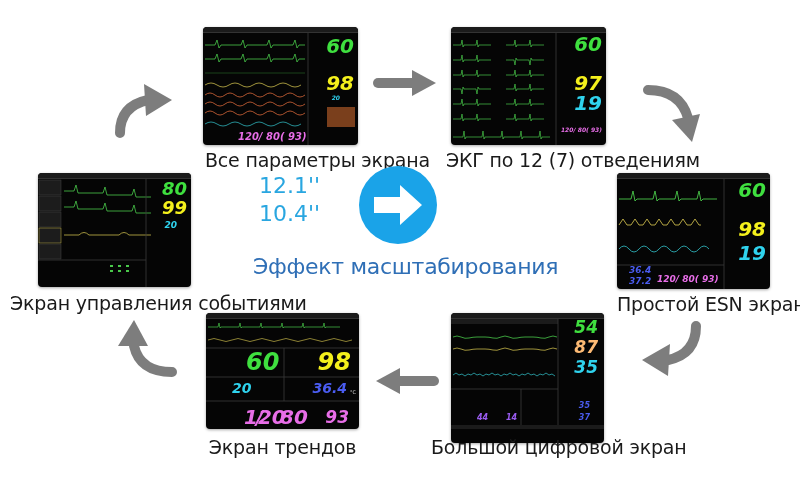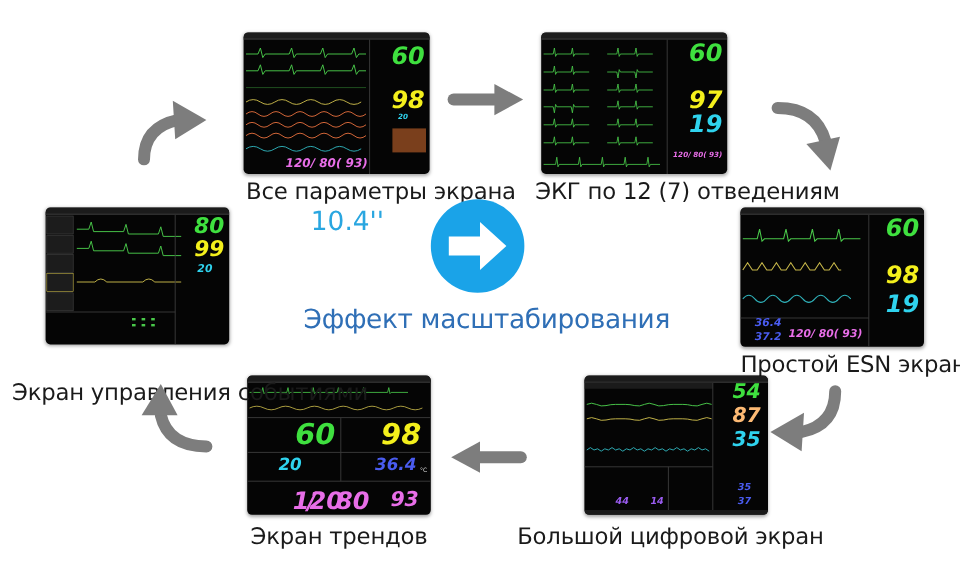--- a/index.html
+++ b/index.html
@@ -70,21 +70,21 @@
   </svg>
   <span class="num" style="right:4px;top:7px;font-size:20px;color:#3fe03f;">60</span>
   <span class="num" style="right:4px;top:46px;font-size:20px;color:#f4f01c;">98</span>
   <span class="num" style="right:4px;top:70px;font-size:20px;color:#2fd3ee;">19</span>
   <span class="num" style="left:12px;top:93px;font-size:9px;color:#4a5cf0;">36.4</span>
   <span class="num" style="left:12px;top:104px;font-size:9px;color:#4a5cf0;">37.2</span>
   <span class="num" style="left:40px;top:102px;font-size:9px;color:#e86ee8;">120/ 80( 93)</span>
 </div>
 <div class="caption" style="left:617px;top:293px;width:153px;">Простой ESN экран</div>
 
-<div class="screen" style="left:451px;top:313px;width:153px;height:116px;margin-left:36px;">
+<div class="screen" style="left:451px;top:313px;width:153px;height:130px;">
   <div class="topbar"></div>
   <svg class="wf" width="153" height="116">
     <rect x="0" y="6" width="107" height="5" fill="#1b1b1b"></rect>
     <path d="M2,24 q4,-2 8,0 t8,1 t8,-1 t8,0 t8,1 t8,-1 t8,0 t8,1 t8,-1 t8,0 t8,1 t8,-1 t8,0" stroke="#49c84a" stroke-width="0.8" fill="none"></path>
     <path d="M2,36 q4,-2 8,0 t8,1 t8,-1 t8,0 t8,1 t8,-1 t8,0 t8,1 t8,-1 t8,0 t8,1 t8,-1 t8,0" stroke="#c7b74a" stroke-width="0.8" fill="none"></path>
     <path d="M2,62 l3,-2 l3,2 l3,-1 l3,2 l3,-2 l3,1 l3,-2 l3,2 l3,-1 l3,2 l3,-2 l3,1 l3,-2 l3,2 l3,-1 l3,2 l3,-2 l3,1 l3,-2 l3,2 l3,-1 l3,2 l3,-2 l3,1 l3,-2 l3,2 l3,-1 l3,2 l3,-2 l3,1 l3,-2 l3,2 l3,-1 l3,2" stroke="#2fb0b8" stroke-width="0.8" fill="none"></path>
     <line x1="0" y1="76" x2="107" y2="76" stroke="#3a3a3a" stroke-width="0.8"></line>
     <line x1="107" y1="6" x2="107" y2="116" stroke="#3a3a3a" stroke-width="0.8"></line>
     <line x1="70" y1="76" x2="70" y2="112" stroke="#3a3a3a" stroke-width="0.8"></line>
     <rect x="0" y="112" width="153" height="4" fill="#1b1b1b"></rect>
@@ -142,23 +142,24 @@
         <rect x="88" y="92" width="3" height="2"></rect>
         <rect x="72" y="97" width="3" height="2"></rect>
         <rect x="80" y="97" width="3" height="2"></rect>
         <rect x="88" y="97" width="3" height="2"></rect>
       </g>
   </svg>
   <span class="num" style="right:4px;top:7px;font-size:18px;color:#3fe03f;">80</span>
   <span class="num" style="right:4px;top:26px;font-size:18px;color:#f4f01c;">99</span>
   <span class="num" style="right:14px;top:48px;font-size:9px;color:#2fd3ee;">20</span>
 </div>
-<div class="caption" style="left:10px;top:292px;width:210px;margin-top:24px;">Экран управления событиями</div>
+<div class="caption" style="left:10px;top:292px;width:210px;">Экран управления событиями</div>
 
 <div class="sizes" style="left:259px;top:172px;">
+  <div>12.1''</div>
   <div>10.4''</div>
 </div>
 <div class="circle">
   <svg width="78" height="78" viewBox="0 0 78 78">
     <path d="M15,31 h26 v-12 l22,20 l-22,20 v-12 h-26 z" fill="#ffffff"></path>
   </svg>
 </div>
 <div class="sizes" style="left:472px;top:172px;">
 </div>
 <div class="title">Эффект масштабирования</div>

